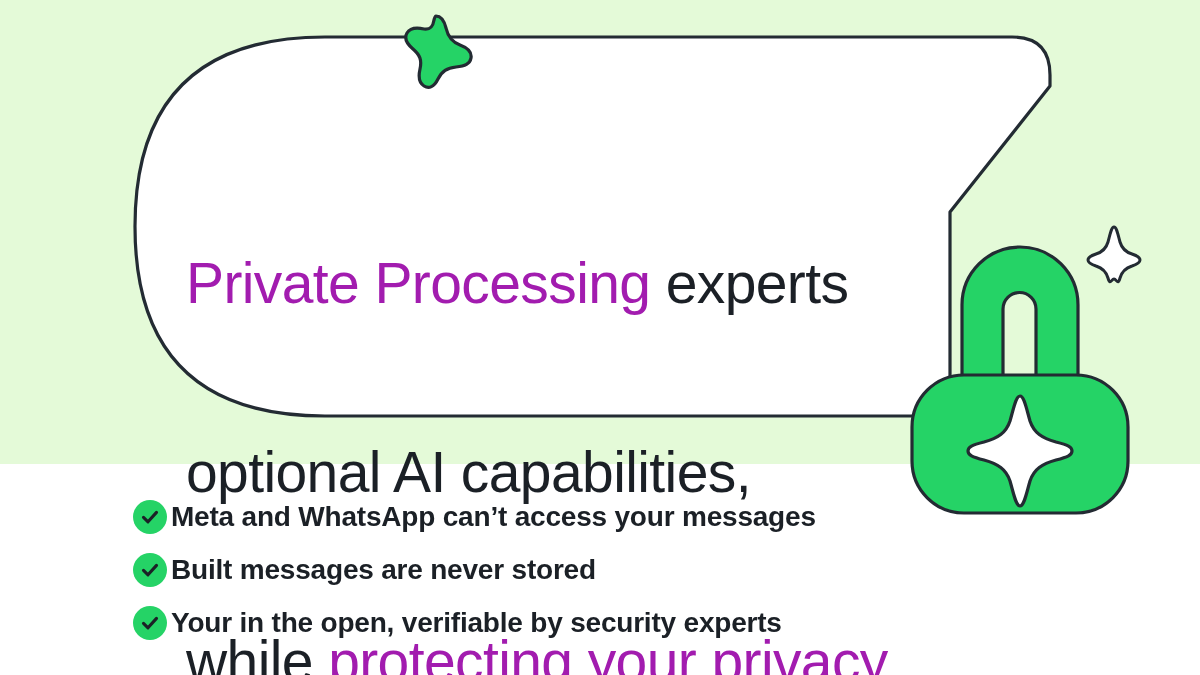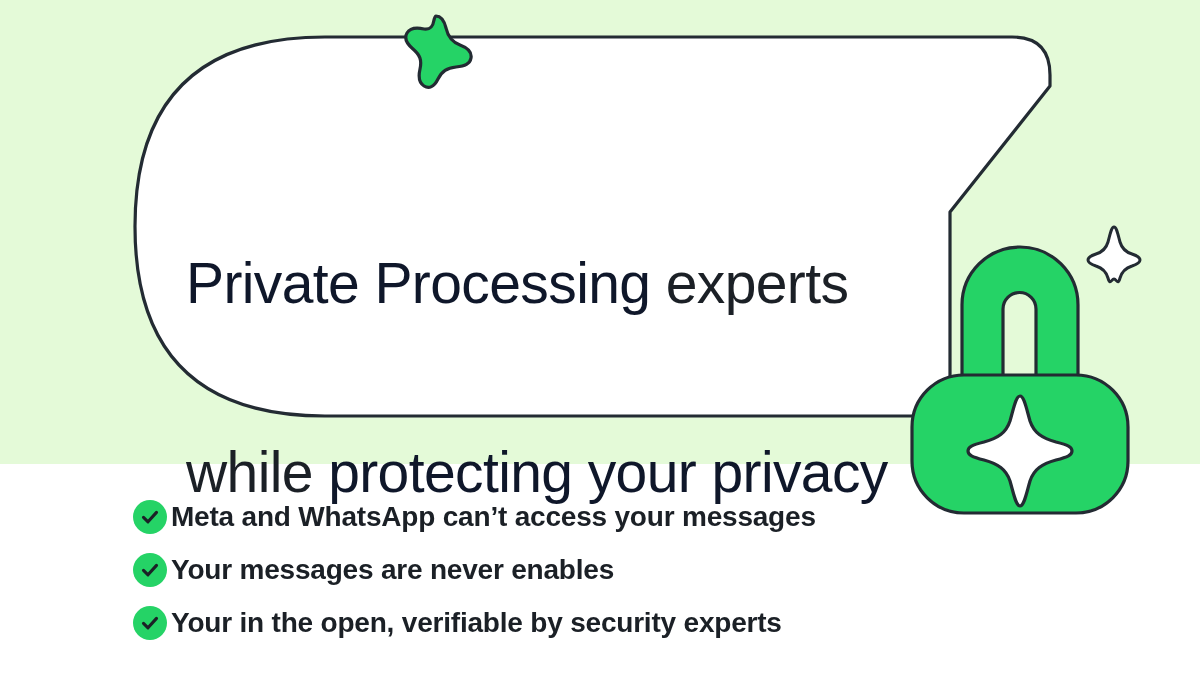--- a/index.html
+++ b/index.html
@@ -55,21 +55,21 @@
     top: 126px;
     width: 760px;
     font-size: 57px;
     line-height: 63px;
     font-weight: 400;
     letter-spacing: -0.6px;
     color: #1B2026;
     white-space: pre-wrap;
   }
   .hl-line { display: block; }
-  .accent { color: #0f172a; }
+  .accent { color: #a21caf; }
 
   
   .lock-wrap {
     position: absolute;
     left: 890px;
     top: 225px;
     width: 260px;
     height: 300px;
   }
 
@@ -140,20 +140,21 @@
                L 950 378
                Q 950 416 912 416
                L 325 416
                Q 135 416 135 226.5
                Q 135 37 325 37 Z" fill="#FFFFFF" stroke="#232B33" stroke-width="3.2" stroke-linejoin="round"></path>
     </svg>
   </div>
 
   <div class="headline">
     <span class="hl-line"><span class="accent">Private Processing</span><span> experts</span></span>
+    <span class="hl-line">optional AI capabilities,</span>
     <span class="hl-line"><span>while </span><span class="accent">protecting your privacy</span></span>
   </div>
 
   <div class="star-green">
     <svg width="90" height="78" viewBox="0 0 90 78">
       <path d="M 44 4
                C 49 4 52 8 54 16
                C 56 25 60 30 68 33
                C 76 36 80 40 79 46
                C 78 52 73 54 64 55
@@ -228,21 +229,21 @@
       </span>
       <span class="bullet-label">Meta and WhatsApp can’t access your messages</span>
     </div>
 
     <div class="bullet-row">
       <span class="check-circle">
         <svg width="22" height="22" viewBox="0 0 22 22">
           <path d="M 4.5 11.3 L 9 15.8 L 17.5 6.4" fill="none" stroke="#1B2026" stroke-width="3.1" stroke-linecap="round" stroke-linejoin="round"></path>
         </svg>
       </span>
-      <span class="bullet-label">Your messages are never enables</span>
+      <span class="bullet-label">Built messages are never stored</span>
     </div>
 
     <div class="bullet-row">
       <span class="check-circle">
         <svg width="22" height="22" viewBox="0 0 22 22">
           <path d="M 4.5 11.3 L 9 15.8 L 17.5 6.4" fill="none" stroke="#1B2026" stroke-width="3.1" stroke-linecap="round" stroke-linejoin="round"></path>
         </svg>
       </span>
       <span class="bullet-label">Your in the open, verifiable by security experts</span>
     </div>

